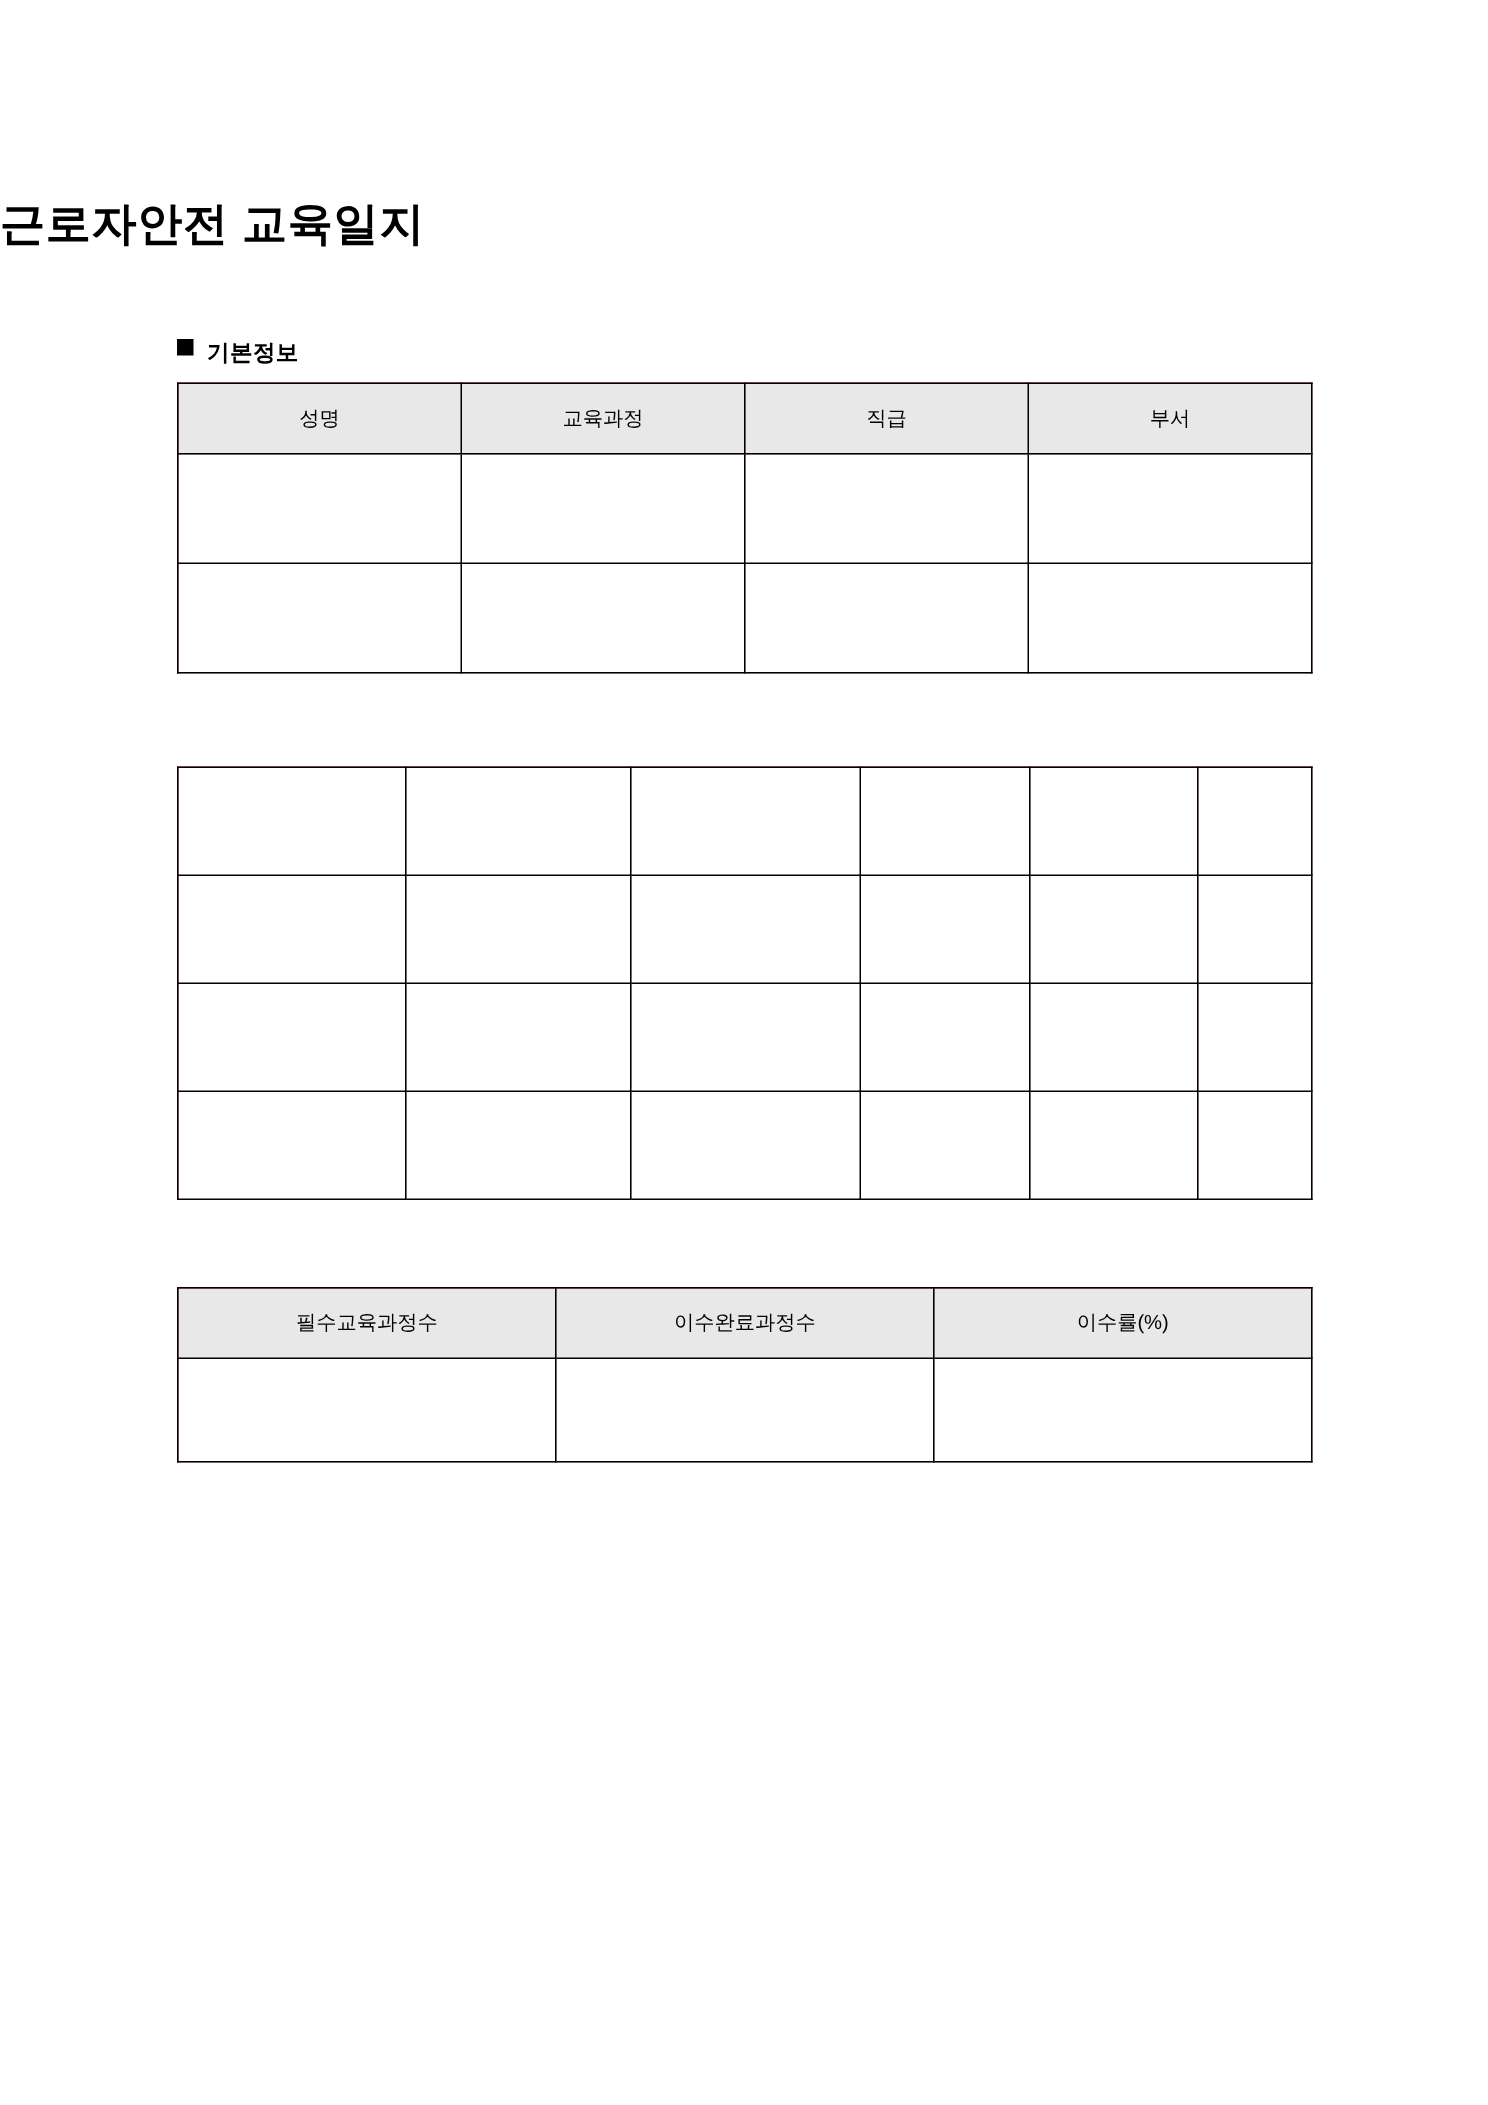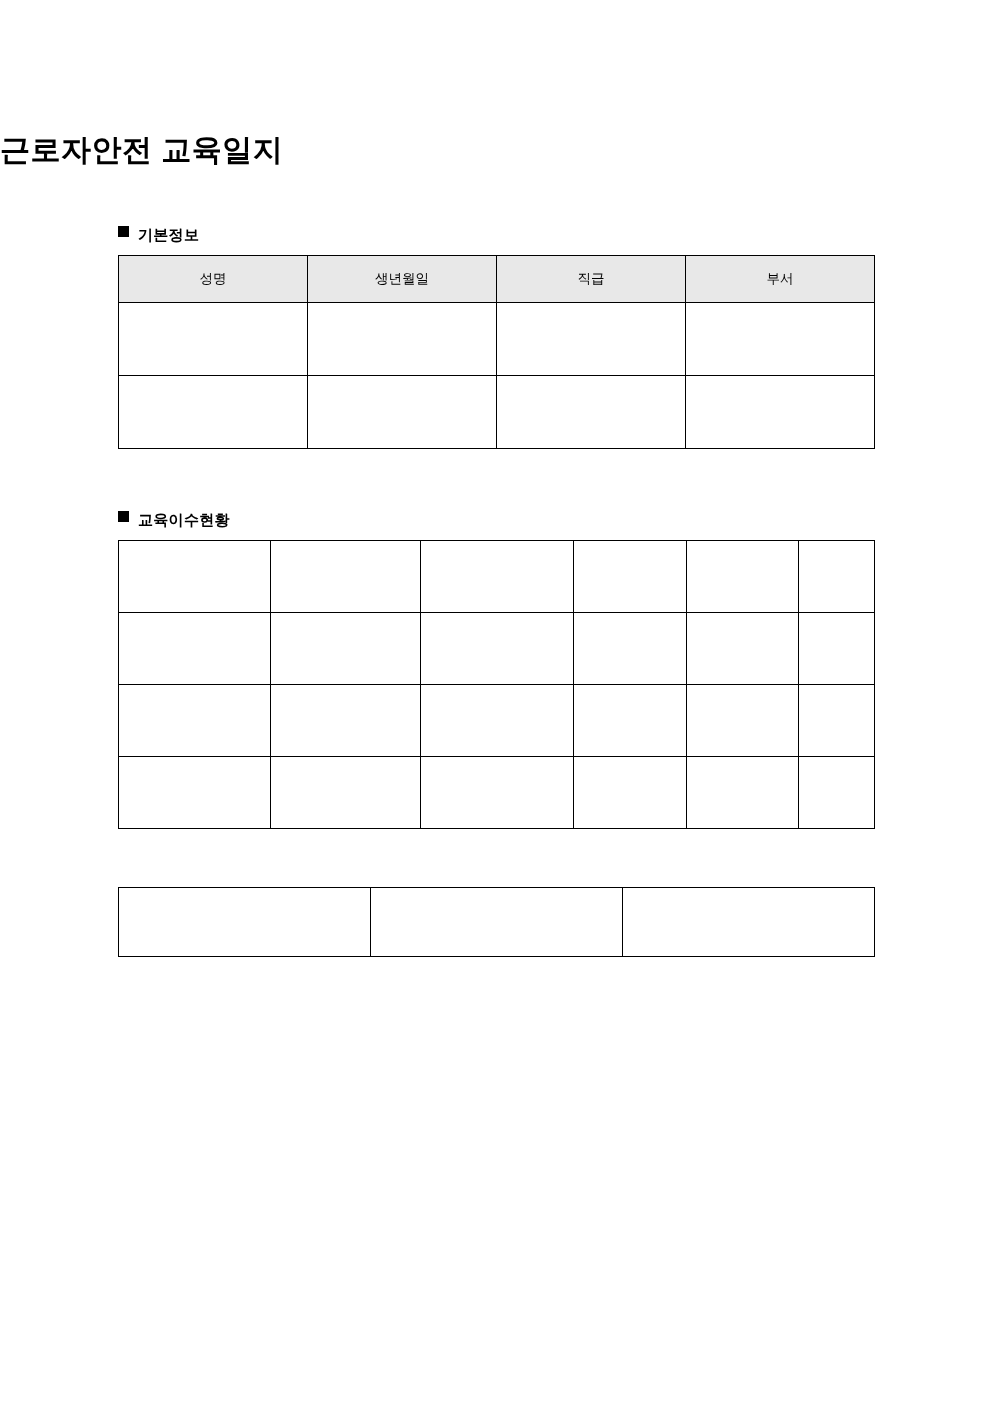--- a/index.html
+++ b/index.html
@@ -117,21 +117,21 @@
       <table class="form-table" id="tbl-basic">
         <colgroup>
           <col style="width:189px">
             <col style="width:189px">
             <col style="width:189px">
             <col style="width:189px">
         </colgroup>
         <tbody>
           <tr>
             <td class="hdr">성명</td>
-            <td class="hdr">생년월일</td>
+            <td class="hdr">교육과정</td>
             <td class="hdr">직급</td>
             <td class="hdr">부서</td>
           </tr>
           <tr>
             <td class="blank"></td>
             <td class="blank"></td>
             <td class="blank"></td>
             <td class="blank"></td>
           </tr>
           <tr>
@@ -141,24 +141,20 @@
             <td class="blank"></td>
           </tr>
         </tbody>
       </table>
     </div>
   </div>
 
   <div class="gap-section-1to2"></div>
 
   <div class="section">
-    <div class="section-heading">
-      <span class="bullet-square"></span>
-      <span>교육이수현황</span>
-    </div>
     <div class="tbl-wrap">
       <table class="form-table" id="tbl-training">
         <colgroup>
           <col style="width:152px">
             <col style="width:150px">
             <col style="width:153px">
           <col style="width:113px">
             <col style="width:112px">
             <col style="width:76px">
         </colgroup>
@@ -205,20 +201,25 @@
   <div class="section">
     <div class="tbl-wrap">
       <table class="form-table" id="tbl-rate">
         <colgroup>
           <col style="width:252px">
             <col style="width:252px">
             <col style="width:252px">
         </colgroup>
         <tbody>
           <tr>
+            <td class="hdr">필수교육과정수</td>
+            <td class="hdr">이수완료과정수</td>
+            <td class="hdr">이수률(%)</td>
+          </tr>
+          <tr>
             <td class="blank"></td>
             <td class="blank"></td>
             <td class="blank"></td>
           </tr>
         </tbody>
       </table>
     </div>
   </div>
 
 </div>

